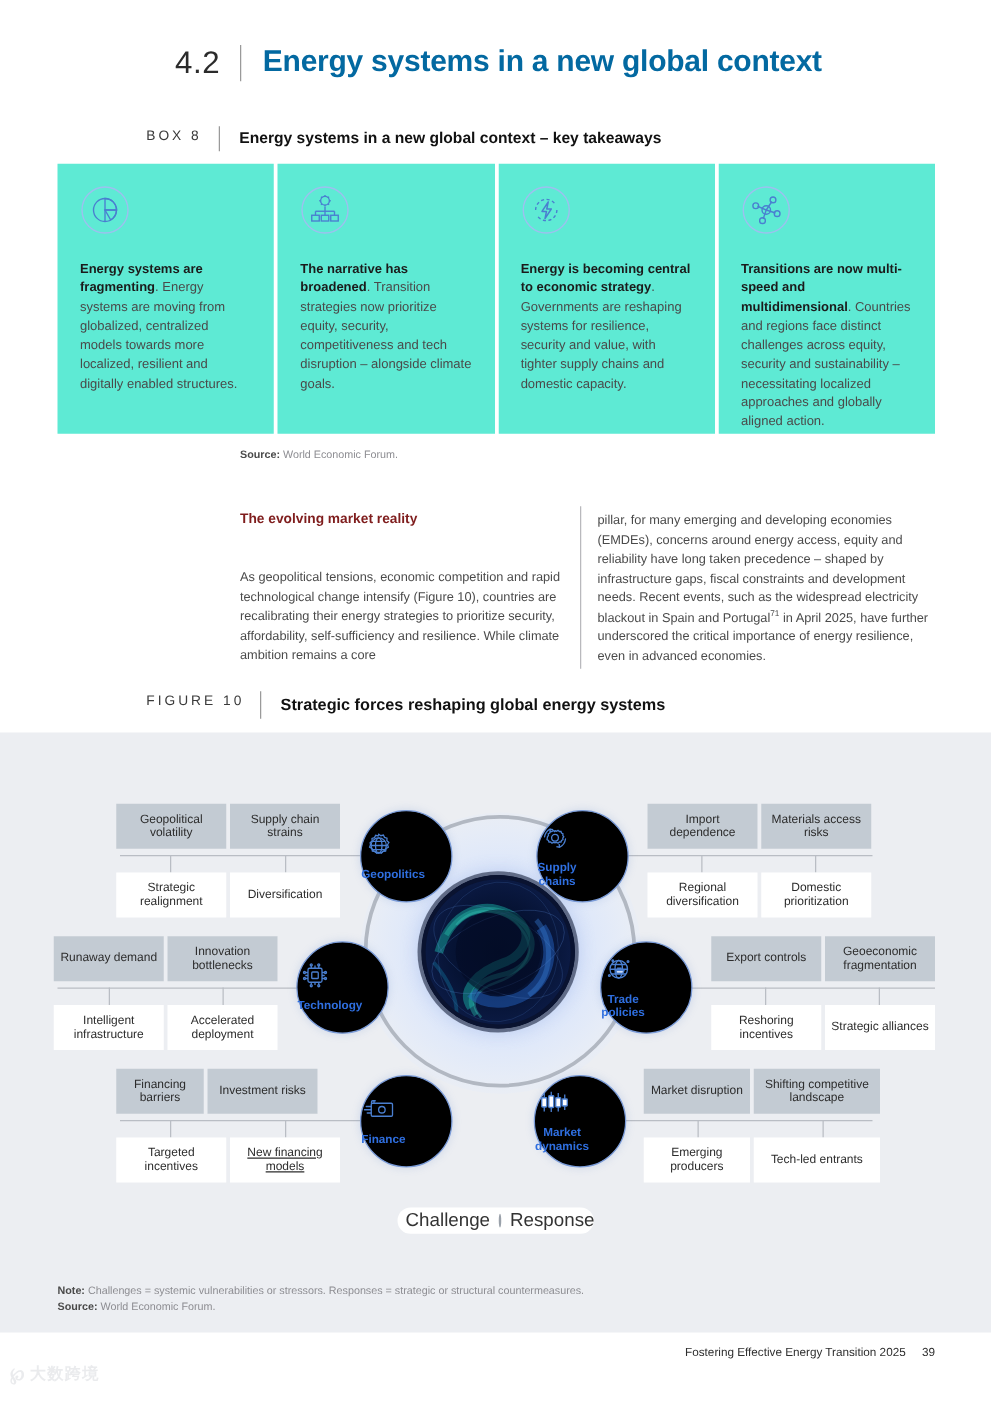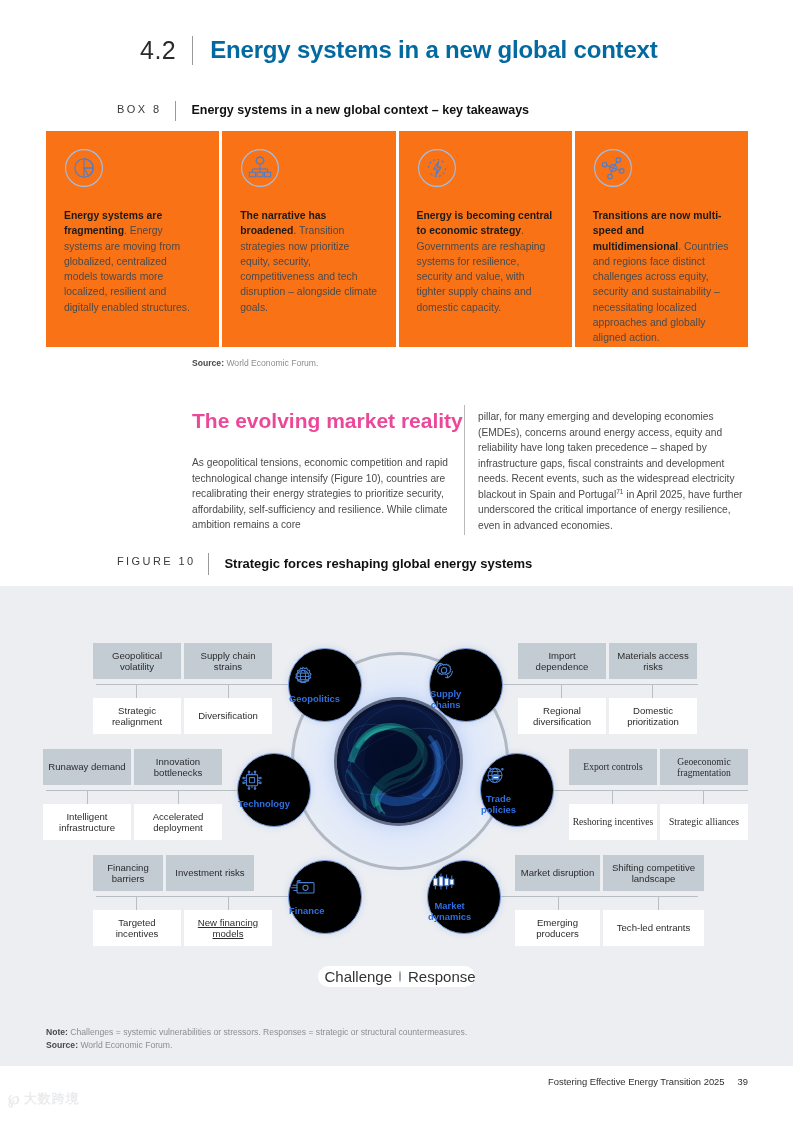--- a/index.html
+++ b/index.html
@@ -18,31 +18,31 @@
   .sec-title { font-size: 24px; font-weight: 700; color: #0369a1; padding-left: 17px; line-height: 1.2; letter-spacing: -.2px;}
 
   
   .box-head { position: absolute; left: 117px; top: 101px; display: flex; align-items: flex-start; }
   .box-num { font-size: 11px; letter-spacing: 2.4px; color: #3a3a3a; padding-right: 14px; line-height: 1.5; }
   .box-rule { width: 1px; background: #9a9a9a; height: 20px; }
   .box-title { font-size: 12.5px; font-weight: 700; color: #111; padding-left: 15px; line-height: 1.5;}
 
   
   .cards { position: absolute; left: 46px; top: 131px; width: 702px; height: 216px; display: flex; gap: 3px; }
-  .card { flex: 1 1 0; background: #f97316; padding: 17px 18px 10px 18px; }
+  .card { flex: 1 1 0; background: #5eead4; padding: 17px 18px 10px 18px; }
   .card-icon { width: 40px; height: 40px; margin-bottom: 20px; }
   .card-text { font-size: 10.4px; line-height: 1.47; color: #4a4a4a; }
   .card-text b { color: #1b1b1b; font-weight: 700; }
 
   
   .src-1 { position: absolute; left: 192px; top: 358px; font-size: 8.6px; color: #8d8d92; }
   .src-1 b { color:#4a4a4a; font-weight:700; }
 
   
-  .emr-title { position: absolute; left: 192px; top: 409px; font-size: 21px; font-weight: 700; color: #ec4899; }
+  .emr-title { position: absolute; left: 192px; top: 409px; font-size: 11px; font-weight: 700; color: #7f1d1d; }
   .emr-col-rule { position: absolute; left: 464px; top: 405px; width: 1px; height: 130px; background: #b9b9bd; }
   .emr-left { position: absolute; left: 192px; top: 455px; width: 262px; font-size: 10.2px; line-height: 1.52; color: #4a4a4a; }
   .emr-right { position: absolute; left: 478px; top: 409px; width: 270px; font-size: 10.2px; line-height: 1.52; color: #4a4a4a; }
   .sup { font-size: 6.6px; vertical-align: super; }
 
   
   .fig-head { position: absolute; left: 117px; top: 553px; display: flex; align-items: flex-start; }
   .fig-num { font-size: 11px; letter-spacing: 2.4px; color: #3a3a3a; padding-right: 13px; line-height: 1.6; }
   .fig-rule { width: 1px; background: #9a9a9a; height: 22px; }
   .fig-title { font-size: 13px; font-weight: 700; color: #111; padding-left: 15px; line-height: 1.65; }
@@ -310,21 +310,21 @@
     <div class="row">
       <div class="chal" style="width:88px;height:36px;">Runaway demand</div>
       <div class="chal" style="width:88px;height:36px;">Innovation bottlenecks</div>
     </div>
     <div class="row" style="margin-top:19px;">
       <div class="resp" style="width:88px;height:36px;">Intelligent infrastructure</div>
       <div class="resp" style="width:88px;height:36px;">Accelerated deployment</div>
     </div>
   </div>
 
-  <div class="grp" style="left:569px; top:749px;font-family:Liberation Serif, serif;">
+  <div class="grp" style="left:569px; top:749px;">
     <div class="row">
       <div class="chal" style="width:88px;height:36px;">Export controls</div>
       <div class="chal" style="width:88px;height:36px;">Geoeconomic fragmentation</div>
     </div>
     <div class="row" style="margin-top:19px;">
       <div class="resp" style="width:88px;height:36px;">Reshoring incentives</div>
       <div class="resp" style="width:88px;height:36px;">Strategic alliances</div>
     </div>
   </div>
 

